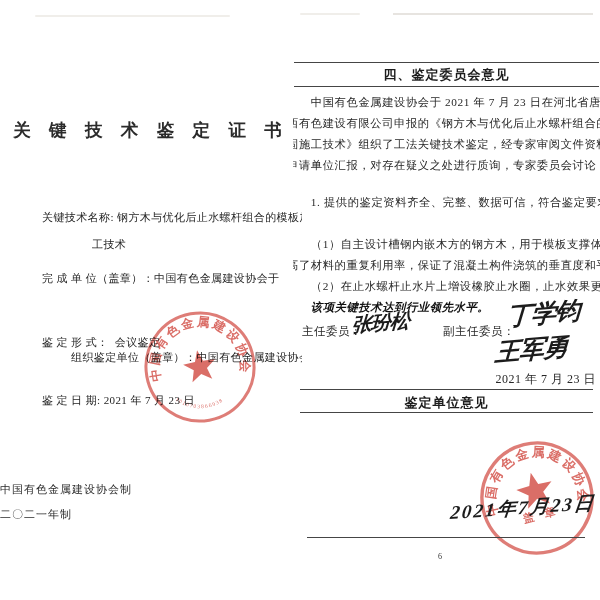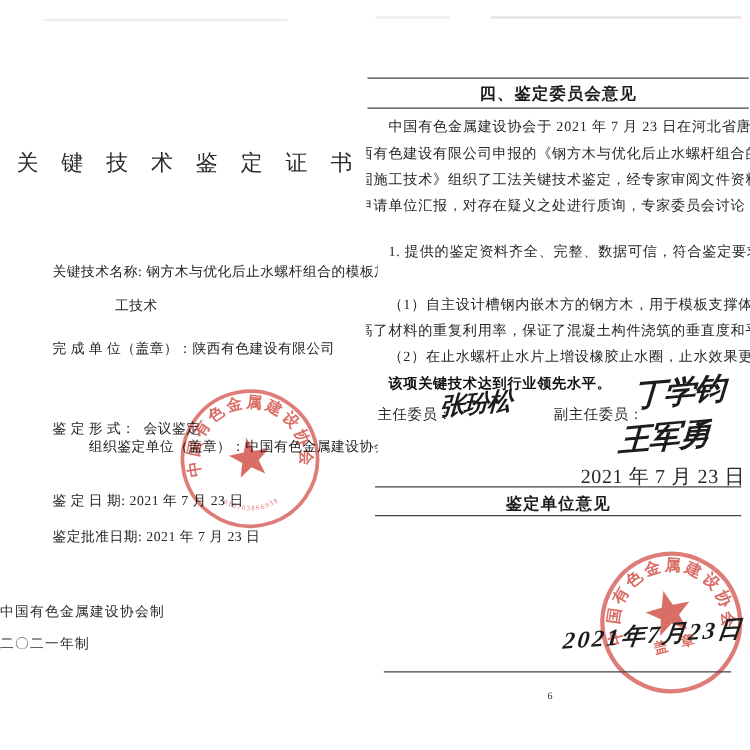--- a/index.html
+++ b/index.html
@@ -3,36 +3,36 @@
 <meta charset="utf-8">
 <style>
   html,body{margin:0;padding:0;background:#ffffff;}
   #canvas{
     position:relative;width:600px;height:600px;background:#ffffff;overflow:hidden;
     font-family:"Liberation Serif","DejaVu Serif",serif;color:#2e2e2e;
   }
   .abs{position:absolute;white-space:pre;}
   
   #left-page{position:absolute;left:0;top:0;width:302px;height:600px;overflow:hidden;}
-  .cert-title{left:0;right:0;text-align:center;font-size:17.5px;letter-spacing:7px;font-weight:400;color:#2b2b2b;}
+  .cert-title{left:0;right:0;text-align:center;font-size:17.5px;letter-spacing:7px;font-weight:700;color:#2b2b2b;}
   .field{font-size:11px;letter-spacing:.4px;color:#242424;}
   .footer-line{left:0;right:0;font-size:11px;letter-spacing:1px;color:#2a2a2a;}
   
   #right-page{position:absolute;left:293px;top:0;width:307px;height:600px;overflow:hidden;}
   .rule{position:absolute;height:1px;background:#454545;}
   .rule.faint{background:#e7e4e0;height:2px;}
   .sec-title{text-align:center;font-size:13px;font-weight:bold;letter-spacing:1px;color:#1d1d1d;}
   .pline{position:absolute;left:-6px;font-size:11.3px;letter-spacing:.6px;line-height:20.6px;color:#272727;white-space:pre;}
   .pline.bold{font-weight:bold;color:#111;}
   .sig-label{font-size:11.5px;letter-spacing:.5px;color:#272727;}
   .handwriting{
     font-style:italic;font-weight:bold;color:#1c1c1c;letter-spacing:-1px;
     transform:skewX(-8deg) rotate(-5deg);transform-origin:left bottom;
   }
-  .print-date{font-size:16px;letter-spacing:.5px;color:#272727;}
+  .print-date{font-size:12px;letter-spacing:.5px;color:#272727;}
   .page-num{font-size:8px;color:#333;}
   
   .seal{position:absolute;mix-blend-mode:multiply;opacity:.85;}
   
   .smudge{position:absolute;background:#f0eeea;height:2px;border-radius:2px;}
 </style>
 </head>
 <body>
 
 <div id="canvas">
@@ -40,29 +40,28 @@
   <div class="smudge" style="left:35px;top:15px;width:195px;"></div>
   <div class="smudge" style="left:300px;top:13px;width:60px;"></div>
 
   <div id="left-page">
 
     <div class="abs cert-title" style="top:118px;">关 键 技 术 鉴 定 证 书</div>
 
     <div class="abs field" style="left:42px;top:210px;width:340px;">关键技术名称: 钢方木与优化后止水螺杆组合的模板加固施</div>
     <div class="abs field" style="left:92px;top:237px;">工技术</div>
 
-    <div class="abs field" style="left:42px;top:271px;">完 成 单 位（盖章）：陕西有色建设有限公司</div>
+    <div class="abs field" style="left:42px;top:271px;">完 成 单 位（盖章）：中国有色金属建设协会于</div>
 
     <div class="abs field" style="left:42px;top:335px;">鉴 定 形 式：  会议鉴定</div>
 
     <div class="abs field" style="left:42px;top:350px;margin-left:29px;">组织鉴定单位（盖章）：中国有色金属建设协会</div>
 
     <div class="abs field" style="left:42px;top:393px;">鉴 定 日 期: 2021 年 7 月 23 日</div>
 
-    <div class="abs field" style="left:42px;top:422px;">鉴定批准日期: 2021 年 7 月 23 日</div>
 
     <div class="abs footer-line" style="top:482px;">中国有色金属建设协会制</div>
     <div class="abs footer-line" style="top:507px;">二〇二一年制</div>
 
     <svg class="seal" style="left:138px;top:305px;" width="124" height="124" viewBox="-62 -62 124 124">
       <g transform="rotate(-10)" fill="#d4544c" stroke="none">
         <circle cx="0" cy="0" r="54" fill="none" stroke="#d4544c" stroke-width="3" opacity=".9"></circle>
         <polygon points="0,-17 4.1,-5.7 16.2,-5.2 6.7,2.2 10,13.7 0,7 -10,13.7 -6.7,2.2 -16.2,-5.2 -4.1,-5.7"></polygon>
         <defs>
           <path id="ringL" d="M -39.6 10.6 A 41 41 0 1 1 39.6 10.6" fill="none"></path>
@@ -87,21 +86,21 @@
     <div class="rule" style="left:1px;top:86px;width:305px;"></div>
 
     <div class="pline" style="top:92px;">　　中国有色金属建设协会于 2021 年 7 月 23 日在河北省唐山市对</div>
     <div class="pline" style="top:113px;">西有色建设有限公司申报的《钢方木与优化后止水螺杆组合的模板加</div>
     <div class="pline" style="top:134px;">固施工技术》组织了工法关键技术鉴定，经专家审阅文件资料，听取</div>
     <div class="pline" style="top:155px;">申请单位汇报，对存在疑义之处进行质询，专家委员会讨论，形成如</div>
     <div class="pline" style="top:192px;">　　1. 提供的鉴定资料齐全、完整、数据可信，符合鉴定要求。</div>
     <div class="pline" style="top:234px;">　　（1）自主设计槽钢内嵌木方的钢方木，用于模板支撑体系，提</div>
     <div class="pline" style="top:255px;">高了材料的重复利用率，保证了混凝土构件浇筑的垂直度和平整度。</div>
     <div class="pline" style="top:276px;">　　（2）在止水螺杆止水片上增设橡胶止水圈，止水效果更好。</div>
-    <div class="pline bold" style="top:297px;">　　该项关键技术达到行业领先水平。</div>
+    <div class="pline bold" style="top:297px;font-style:italic;">　　该项关键技术达到行业领先水平。</div>
 
     <div class="abs sig-label" style="left:9px;top:324px;">主任委员：</div>
     <div class="abs handwriting" style="left:58px;top:312px;font-size:20px;">张玢松</div>
 
     <div class="abs sig-label" style="left:150px;top:324px;">副主任委员：</div>
     <div class="abs handwriting" style="left:213px;top:300px;font-size:25px;">丁学钧</div>
     <div class="abs handwriting" style="left:201px;top:336px;font-size:25px;">王军勇</div>
 
     <div class="abs print-date" style="right:4px;top:371px;">2021 年 7 月 23 日</div>
 

